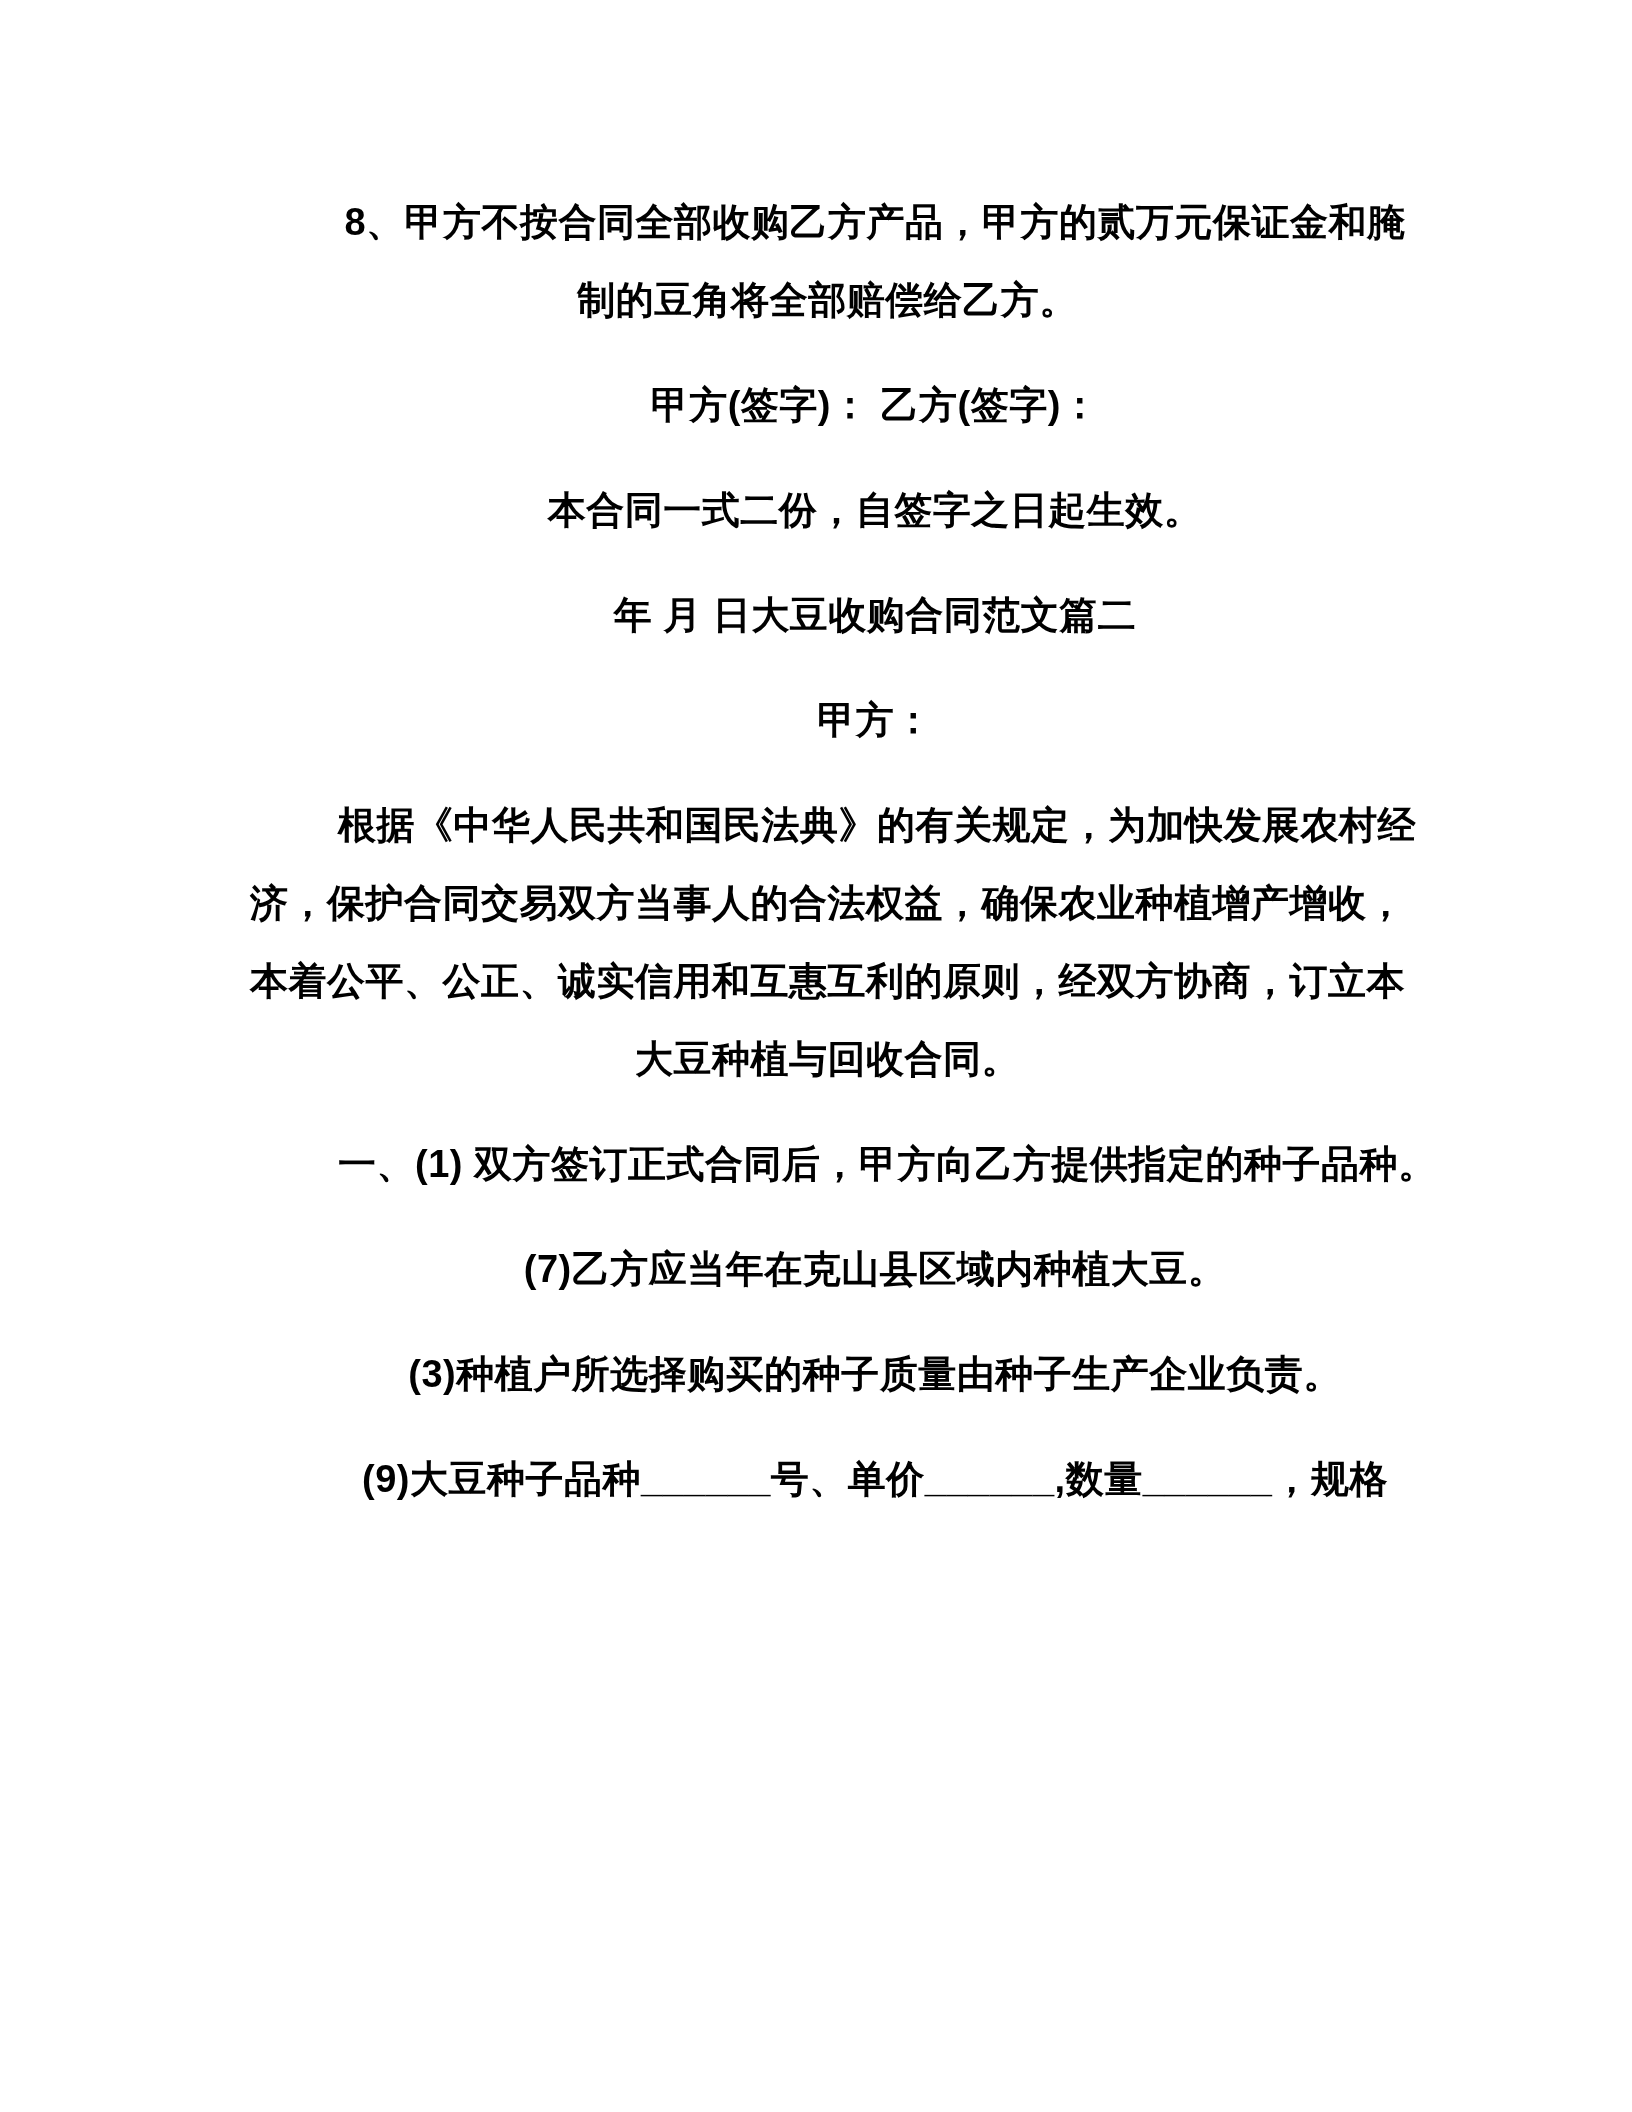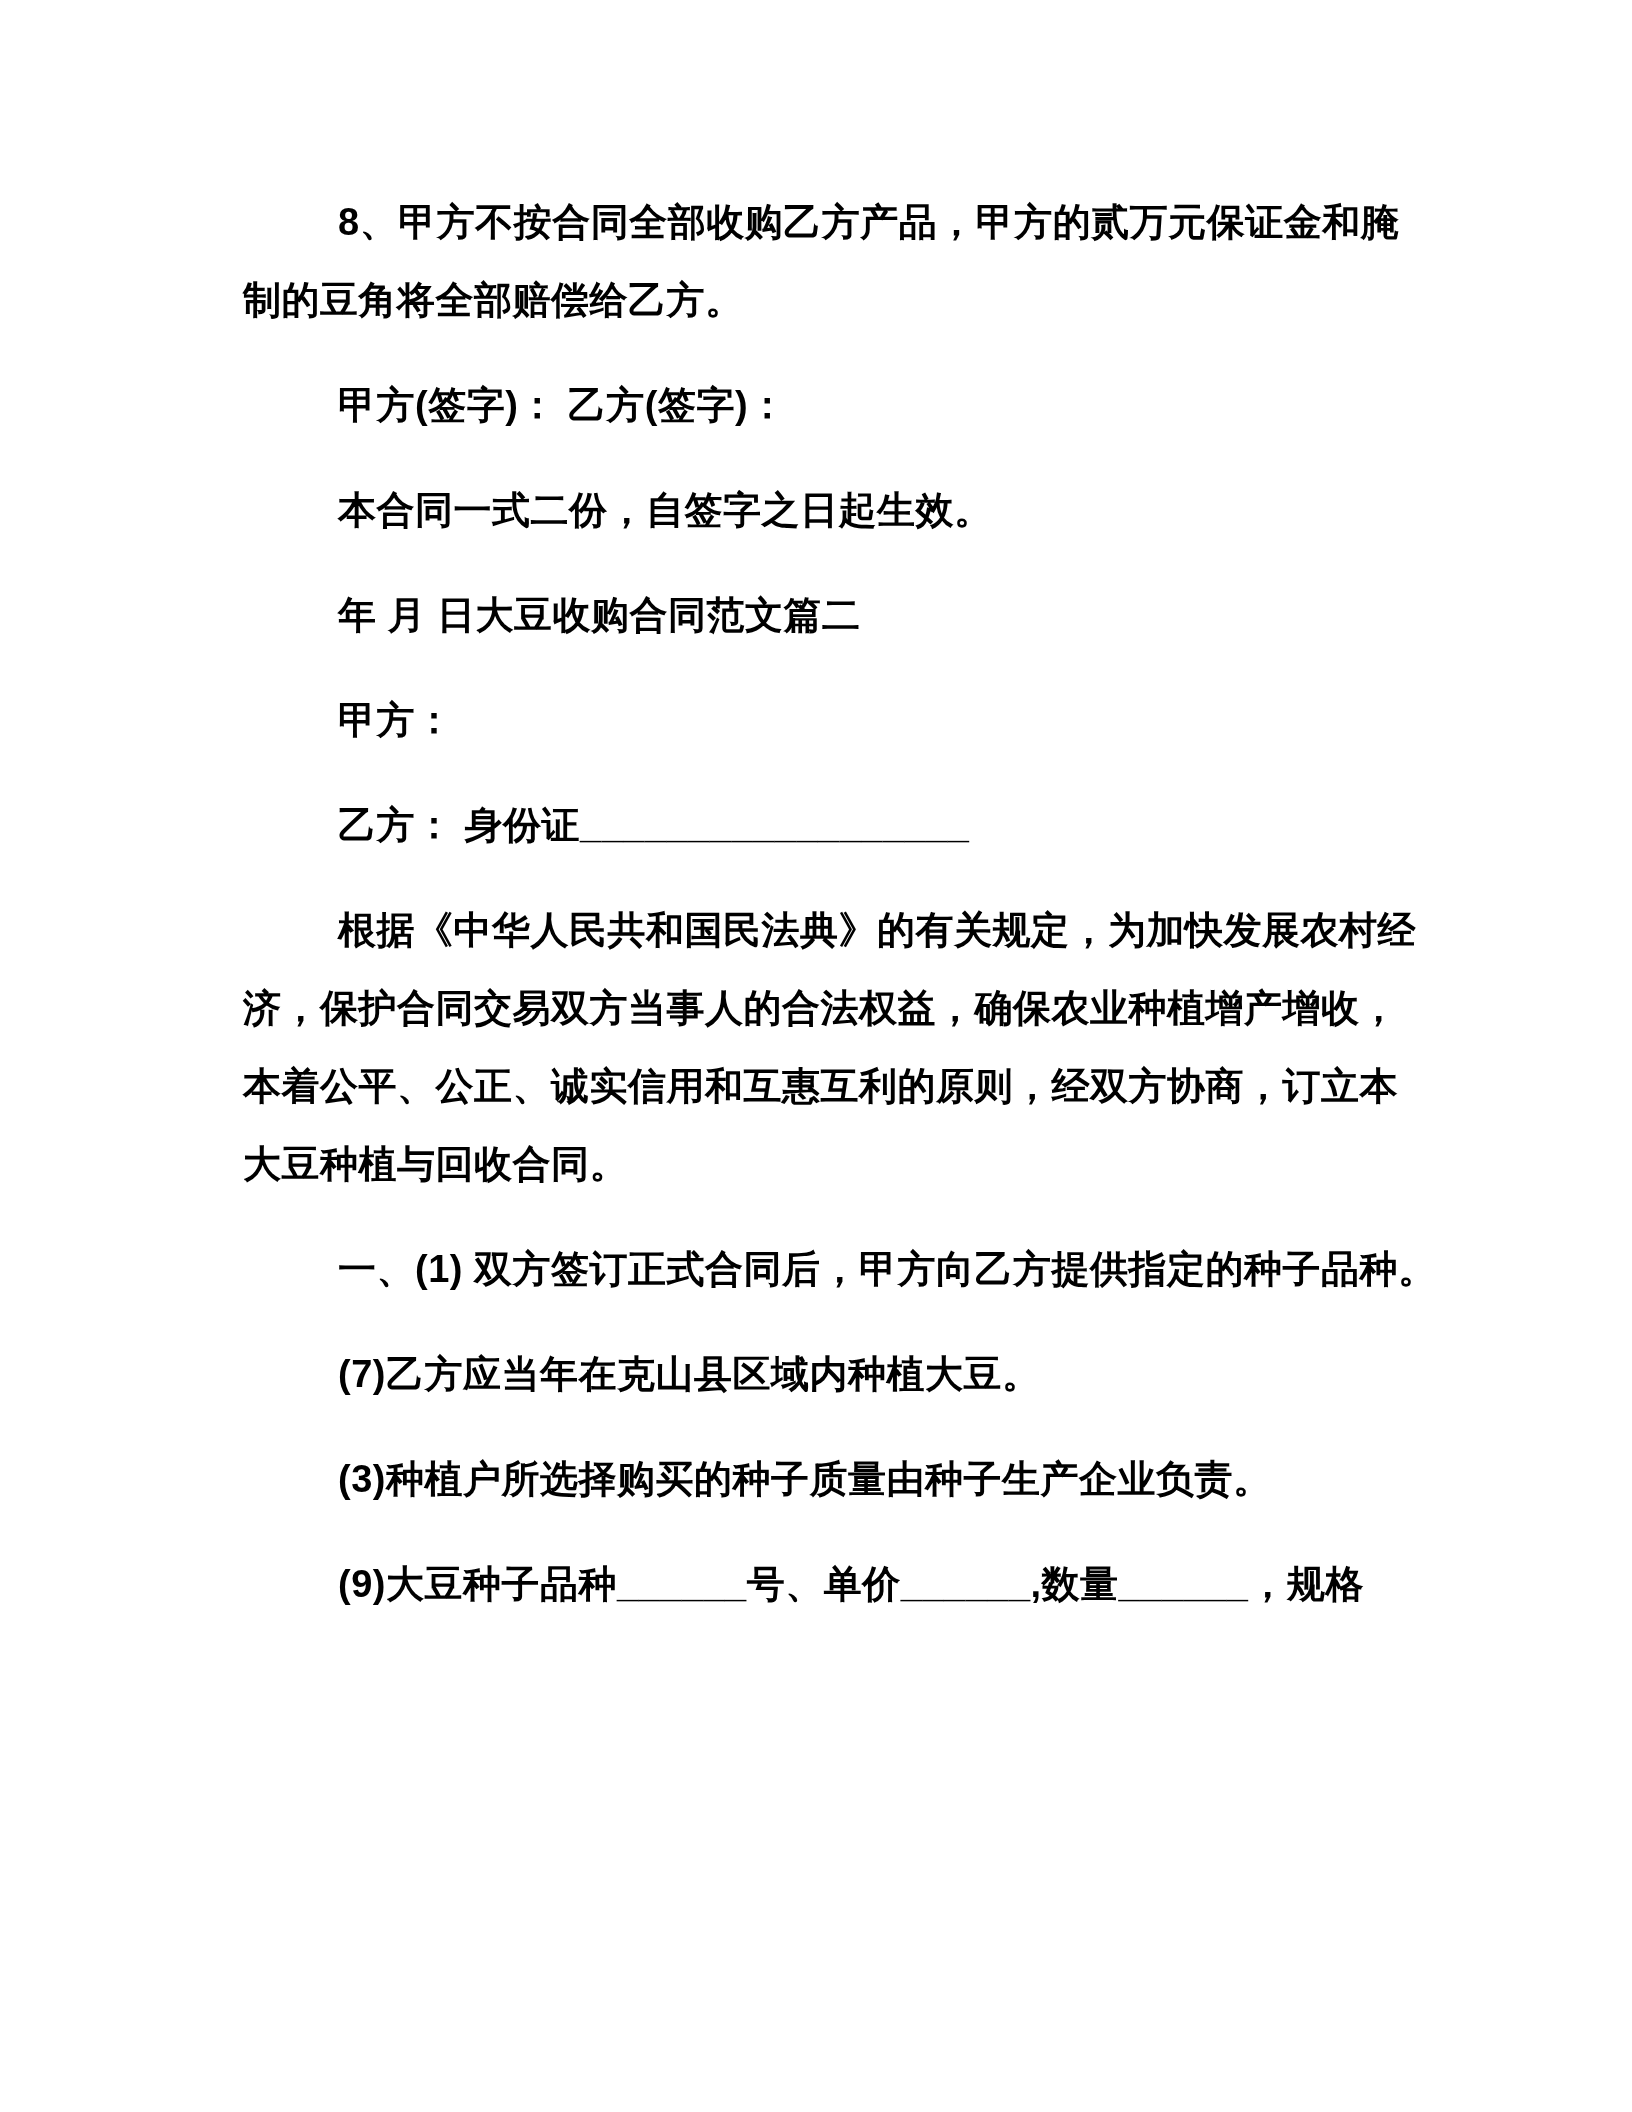--- a/index.html
+++ b/index.html
@@ -20,20 +20,21 @@
     color: #000000;
     overflow: hidden;
   }
   .para {
     margin: 0 0 27px 0;
   }
   .line {
     line-height: 78px;
     white-space: nowrap;
     letter-spacing: 0.5px;
+    text-align: center;
   }
   .line.indent {
     padding-left: 95px;
   }
 </style>
 </head>
 <body>
 
 <div class="page">
   <div>
@@ -47,23 +48,20 @@
       <div class="para">
         <div class="line indent">本合同一式二份，自签字之日起生效。</div>
       </div>
       <div class="para">
         <div class="line indent">年 月 日大豆收购合同范文篇二</div>
       </div>
       <div class="para">
         <div class="line indent">甲方：</div>
       </div>
       <div class="para">
-        <div class="line indent">乙方：  身份证__________________</div>
-      </div>
-      <div class="para">
         <div class="line indent">根据《中华人民共和国民法典》的有关规定，为加快发展农村经</div>
         <div class="line">济，保护合同交易双方当事人的合法权益，确保农业种植增产增收，</div>
         <div class="line">本着公平、公正、诚实信用和互惠互利的原则，经双方协商，订立本</div>
         <div class="line">大豆种植与回收合同。</div>
       </div>
       <div class="para">
         <div class="line indent">一、(1) 双方签订正式合同后，甲方向乙方提供指定的种子品种。</div>
       </div>
       <div class="para">
         <div class="line indent">(7)乙方应当年在克山县区域内种植大豆。</div>

